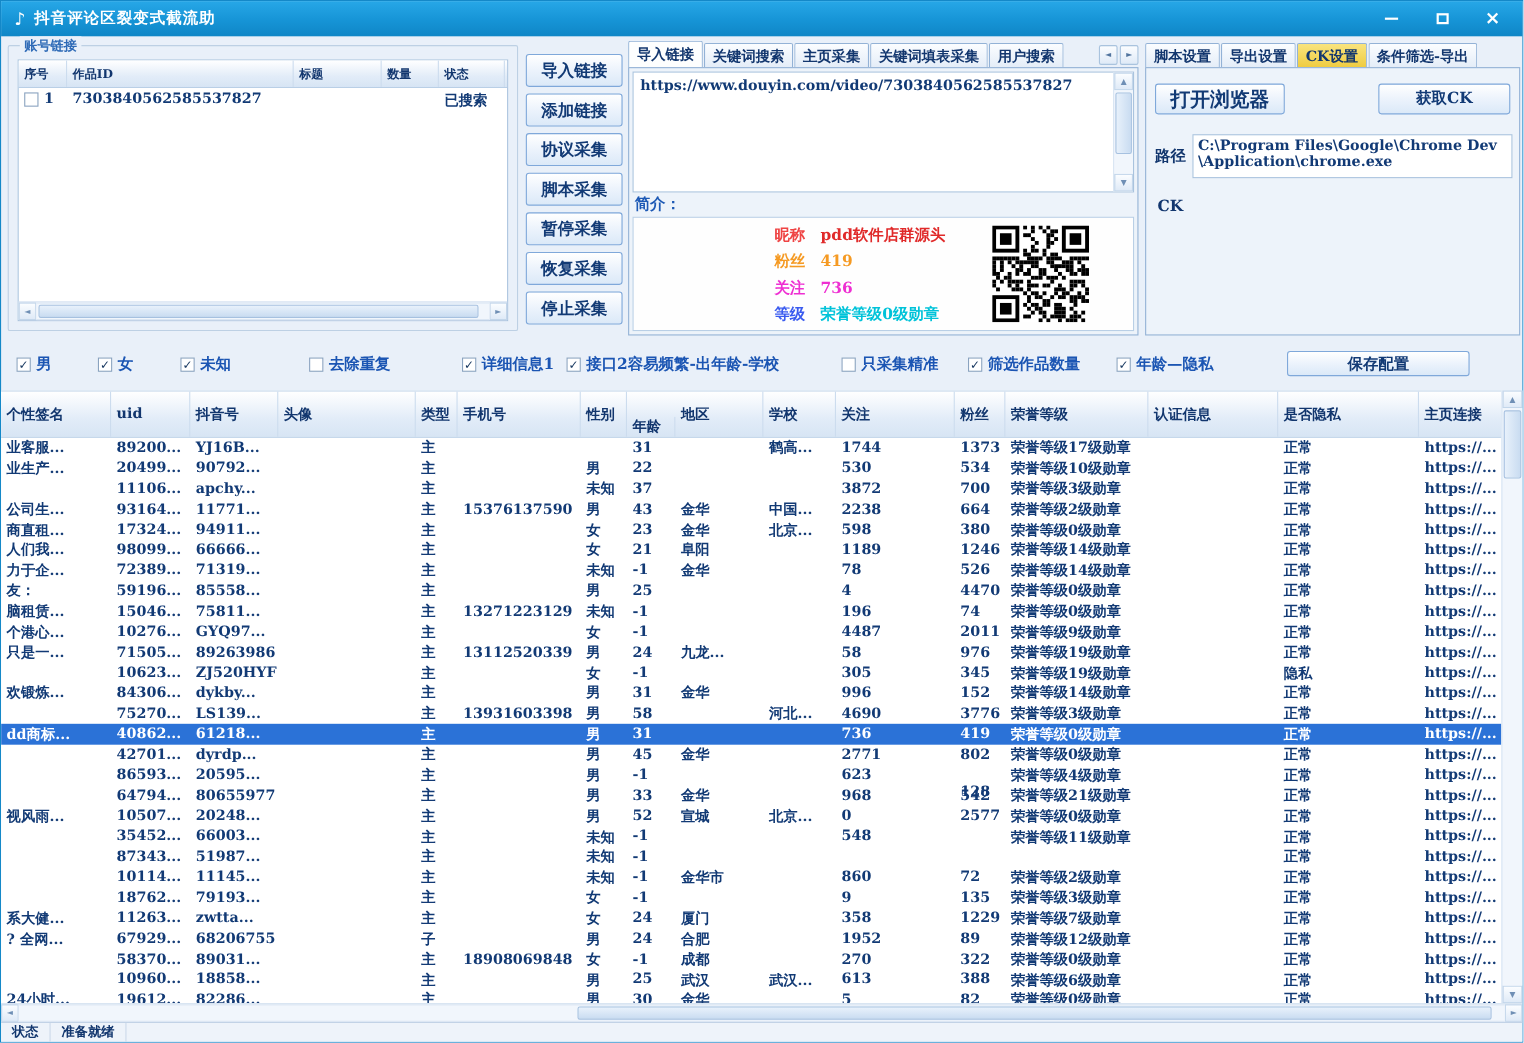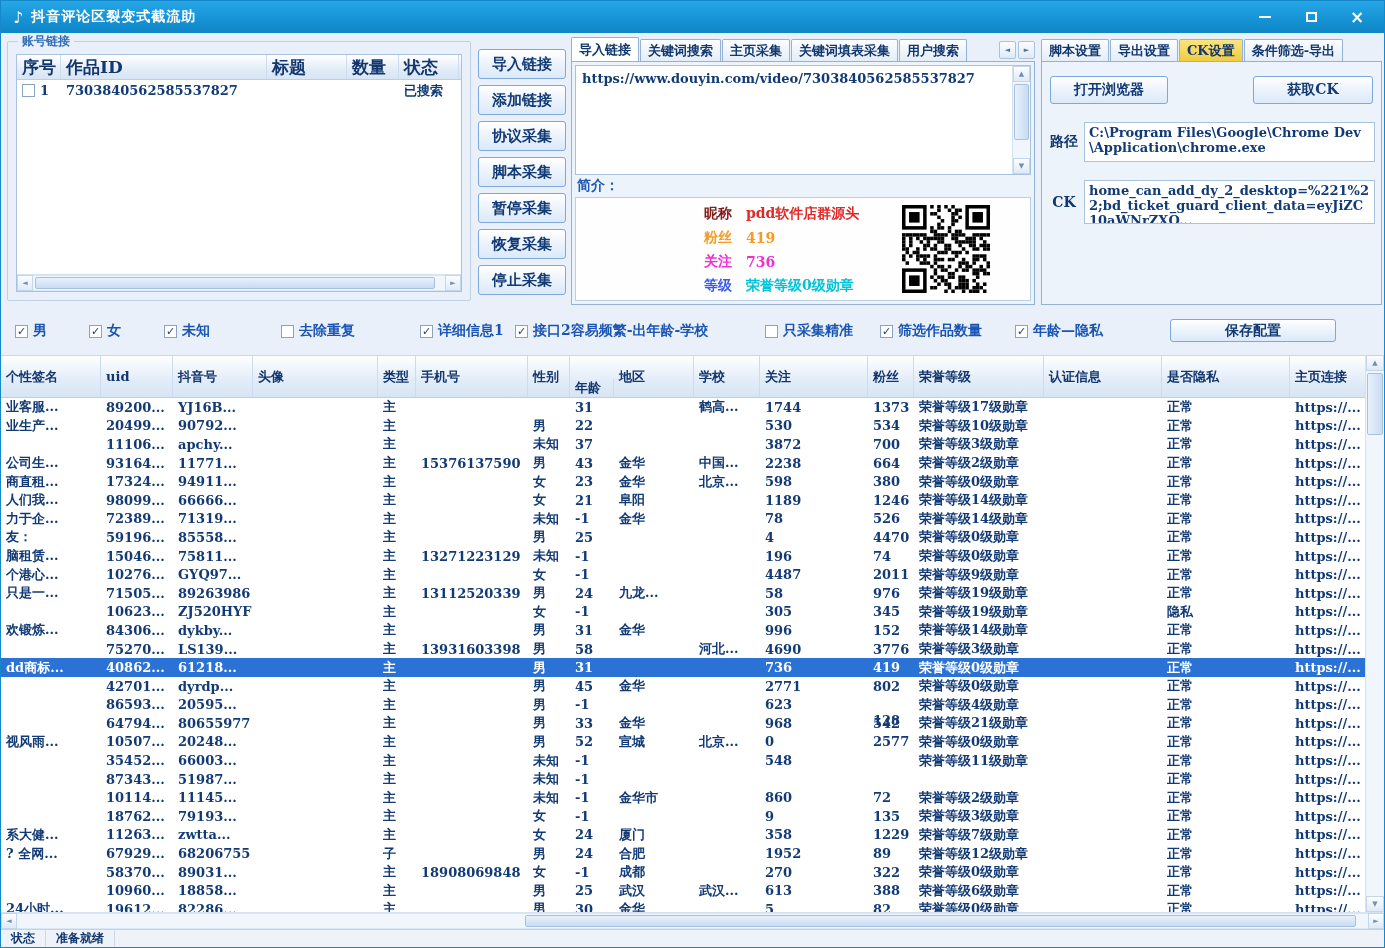--- a/index.html
+++ b/index.html
@@ -18,21 +18,21 @@
 .min-glyph{width:12px;height:2px;background:#fff;display:block}
 .max-glyph{width:11px;height:10px;border:2px solid #fff;display:block}
 .close-glyph{font-size:17px;line-height:1;font-family:"DejaVu Sans",sans-serif}
 
 
 .top{flex:0 0 276px;position:relative}
 .groupbox{position:absolute;left:6px;top:8px;width:464px;height:260px;border:1px solid #bdd0e4;border-radius:2px}
 .groupbox-label{position:absolute;top:-9px;left:10px;background:#e9f0f9;padding:0 4px;font-size:12px;color:#2f6bb7}
 .acc-table{position:absolute;left:8px;top:12px;right:8px;bottom:8px;background:#fff;border:1px solid #a9c3de;display:flex;flex-direction:column}
 .acc-head{display:flex;flex:0 0 25px;background:linear-gradient(180deg,#ffffff,#e2ecf8 60%,#d7e5f4);border-bottom:1px solid #b9cfe6}
-.acc-hcell{display:flex;align-items:center;padding-left:5px;font-size:17px;border-right:1px solid #ccdcee;color:#12366e;flex-shrink:0;white-space:nowrap;overflow:hidden}
+.acc-hcell{display:flex;align-items:center;padding-left:5px;font-size:11px;border-right:1px solid #ccdcee;color:#12366e;flex-shrink:0;white-space:nowrap;overflow:hidden}
 .acc-body{flex:1;overflow:hidden}
 .acc-row{display:flex;height:21px;align-items:center}
 .acc-cell{display:flex;align-items:center;padding-left:5px;font-size:13px;height:100%;overflow:hidden;white-space:nowrap;flex-shrink:0}
 .cb{width:13px;height:13px;border:1px solid #8aa3c0;background:#fff;display:inline-flex;align-items:center;justify-content:center;font-size:11px;line-height:1;color:#16365f;font-family:"DejaVu Sans",sans-serif;flex:0 0 13px}
 
 
 .hscroll{display:flex;height:17px;background:#eef4fb;border-top:1px solid #d4e2f1}
 .sarrow{flex:0 0 16px;display:flex;align-items:center;justify-content:center;font-size:7px;color:#6f8fb5;background:linear-gradient(180deg,#fbfdff,#dfeaf7);border:1px solid #c3d6ea;font-family:"DejaVu Sans",sans-serif}
 .htrack{flex:1;position:relative;background:#f1f6fc;border-top:1px solid #dbe6f3;border-bottom:1px solid #dbe6f3}
 .hthumb{position:absolute;top:1px;bottom:1px;background:linear-gradient(180deg,#e8f1fb,#c9dcf1);border:1px solid #a6c1e0;border-radius:2px}
@@ -185,21 +185,21 @@
               </div>
             <span class="sarrow">▼</span>
           </div>
         </div>
         <div class="intro-row">
           <span class="intro-label">简介：</span>
         </div>
         <div class="profile">
           <div>
               <div class="pf-row">
-                <span style="color: #7f1d1d;">昵称</span>
+                <span style="color: #ef4444;">昵称</span>
                 <span style="color: rgb(224, 42, 42);">pdd软件店群源头</span>
               </div>
               <div class="pf-row">
                 <span style="color: rgb(245, 154, 35);">粉丝</span>
                 <span style="color: rgb(245, 154, 35);">419</span>
               </div>
               <div class="pf-row">
                 <span style="color: rgb(238, 47, 210);">关注</span>
                 <span style="color: rgb(238, 47, 210);">736</span>
               </div>
@@ -441,30 +441,29 @@
       <div class="tabstrip">
         <div class="tabs-holder">
             <div class="tab">脚本设置</div>
             <div class="tab">导出设置</div>
             <div class="tab gold">CK设置</div>
             <div class="tab">条件筛选-导出</div>
           </div>
       </div>
       <div class="set-content">
         <div class="set-btn-row">
-          <button class="tool-btn" style="width:118px;height:28px;font-size:14px">打开浏览器</button>
+          <button class="tool-btn" style="width:118px;height:28px;font-size:18px">打开浏览器</button>
           <button class="tool-btn" style="width:120px;height:28px;font-size:14px">获取CK</button>
         </div>
         <div class="set-field">
           <span class="set-label">路径</span>
           <div class="set-input path">C:\Program Files\Google\Chrome Dev\Application\chrome.exe</div>
         </div>
         <div class="set-field">
           <span class="set-label">CK</span>
-          <div class="set-input ck">home_can_add_dy_2_desktop=%221%22;bd_ticket_guard_client_data=eyJiZC10aWNrZXQ...</div>
         </div>
       </div>
     </div>
 
   </div>
 
   <div class="filters">
     <button class="tool-btn save-btn">保存配置</button>
   <label class="filter-item" style="left: 14px;">
         <span class="cb">✓</span>

